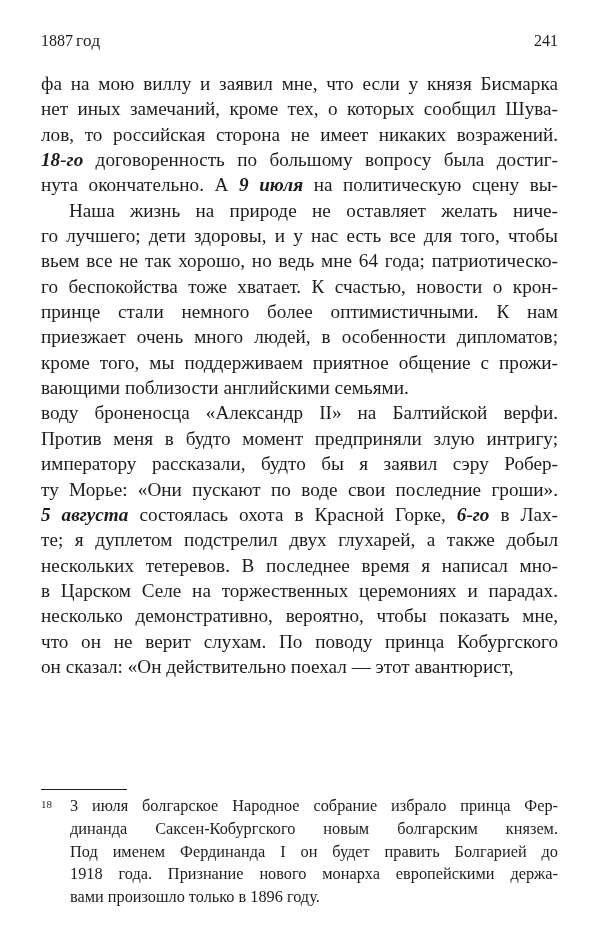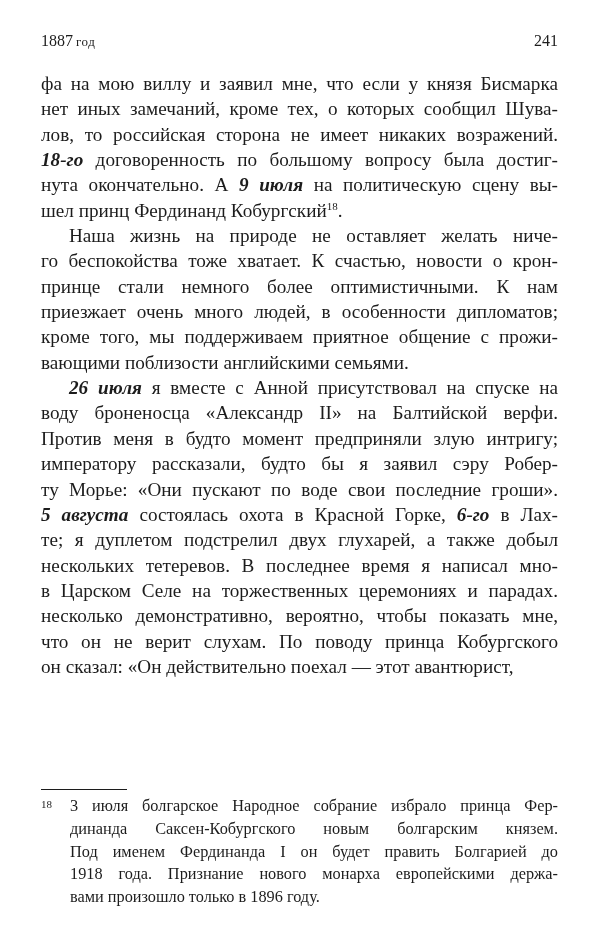--- a/index.html
+++ b/index.html
@@ -24,21 +24,21 @@
       font-size: 16px;
       line-height: 22px;
     }
     .running-head {
       position: absolute;
       left: 0;
       top: 0;
     }
     .running-head .year { }
     .running-head .smallcaps {
-      font-size: 13px;
+      font-size: 17px;
       letter-spacing: 0.5px;
       margin-left: 3px;
     }
     .page-number {
       position: absolute;
       right: 0;
       top: 0;
     }
     .main-text {
       position: absolute;
@@ -111,32 +111,32 @@
   <div class="page-number">241</div>
 </header>
 
 <main class="main-text">
   <div>
       <span class="line">фа на мою виллу и заявил мне, что если у князя Бисмарка</span>
       <span class="line">нет иных замечаний, кроме тех, о которых сообщил Шува-</span>
       <span class="line">лов, то российская сторона не имеет никаких возражений.</span>
       <span class="line"><span class="bi">18-го</span> договоренность по большому вопросу была достиг-</span>
       <span class="line">нута окончательно. А <span class="bi">9 июля</span> на политическую сцену вы-</span>
-      <span class="line last">шел принц Фердинанд Кобургский<sup class="fnref">18</sup>.</span>
     </div>
   <div>
       <span class="line indent">Наша жизнь на природе не оставляет желать ниче-</span>
+      <span class="line">го лучшего; дети здоровы, и у нас есть все для того, чтобы</span>
+      <span class="line">вьем все не так хорошо, но ведь мне 64 года; патриотическо-</span>
       <span class="line">го беспокойства тоже хватает. К счастью, новости о крон-</span>
       <span class="line">принце стали немного более оптимистичными. К нам</span>
       <span class="line">приезжает очень много людей, в особенности дипломатов;</span>
       <span class="line">кроме того, мы поддерживаем приятное общение с прожи-</span>
       <span class="line last">вающими поблизости английскими семьями.</span>
     </div>
   <div>
-      <span class="line indent"><span class="bi">26 июля</span> я вместе с Анной присутствовал на спуске на</span>
       <span class="line">воду броненосца «Александр II» на Балтийской верфи.</span>
       <span class="line">Против меня в будто момент предприняли злую интригу;</span>
       <span class="line">императору рассказали, будто бы я заявил сэру Робер-</span>
       <span class="line">ту Морье: «Они пускают по воде свои последние гроши».</span>
       <span class="line"><span class="bi">5 августа</span> состоялась охота в Красной Горке, <span class="bi">6-го</span> в Лах-</span>
       <span class="line">те; я дуплетом подстрелил двух глухарей, а также добыл</span>
       <span class="line">нескольких тетеревов. В последнее время я написал мно-</span>
       <span class="line">в Царском Селе на торжественных церемониях и парадах.</span>
       <span class="line">несколько демонстративно, вероятно, чтобы показать мне,</span>
       <span class="line">что он не верит слухам. По поводу принца Кобургского</span>

